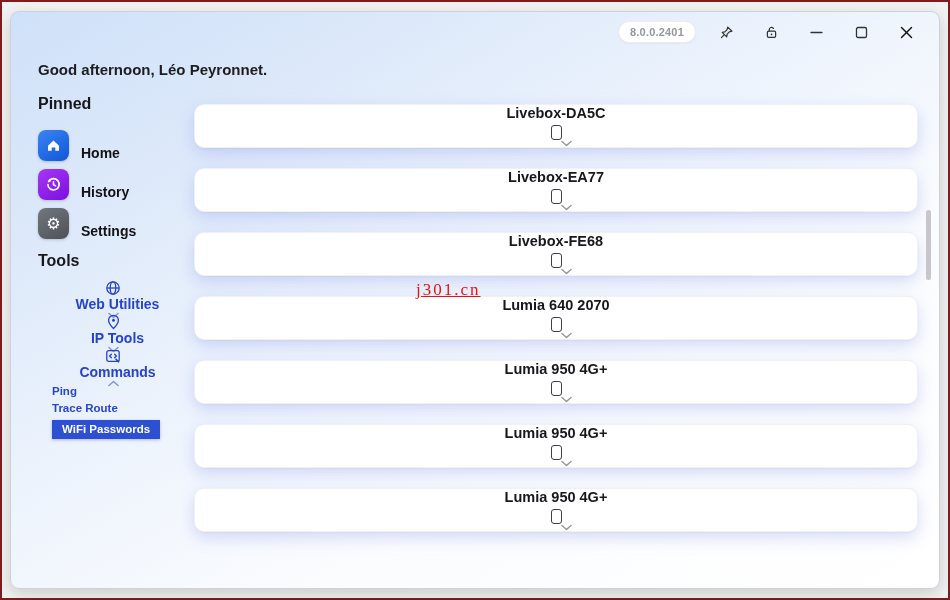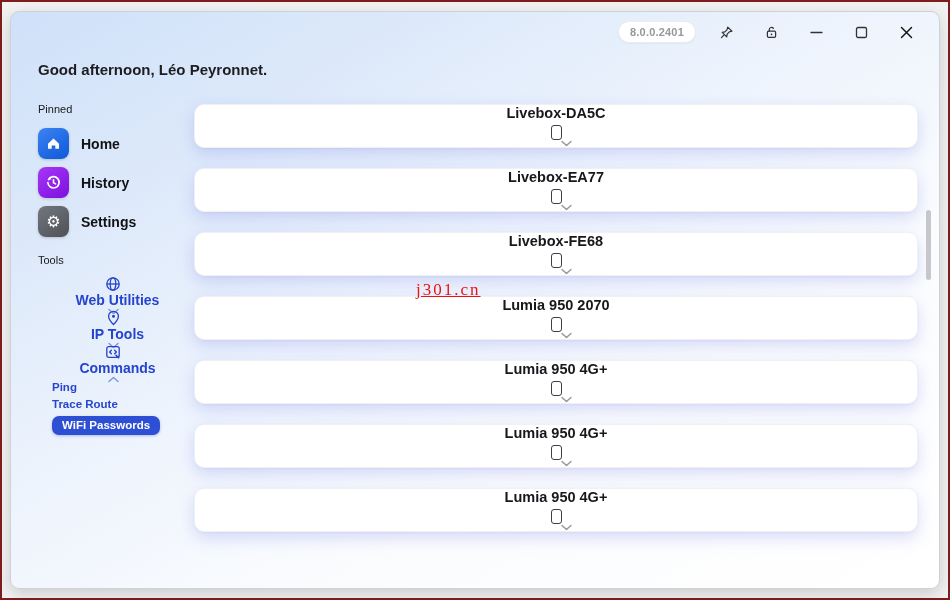--- a/index.html
+++ b/index.html
@@ -47,22 +47,22 @@
   }
   .greeting {
     margin-top:7px; font-size:15px; font-weight:600; color:#1d1d1f;
   }
   
   .body-row { display:flex; padding:9px 0 0 27px; align-items:flex-start; }
   .sidebar { width:156px; flex:0 0 156px; }
   .main { flex:1; padding:17px 21px 0 0; }
 
   
-  .side-label { font-size:11px; font-weight:400; color:#17171a; margin:16px 0 9px 0; }
-  .pin-item { display:flex; align-items:center; height:39px; cursor:pointer; }
+  .side-label { font-size:16px; font-weight:700; color:#17171a; margin:8px 0 9px 0; }
+  .pin-item { display:flex; align-items:flex-end; height:39px; cursor:pointer; }
   .tile {
     width:31px; height:31px; border-radius:8px; flex:0 0 31px;
     display:flex; align-items:center; justify-content:center;
     box-shadow:0 1px 3px rgba(0,0,0,.18);
   }
   .tile-home    { background:linear-gradient(145deg,#3c83f4,#0f58d7); }
   .tile-history { background:linear-gradient(145deg,#a637f6,#7d0fdf); }
   .tile-settings{ background:linear-gradient(145deg,#72777e,#4e5257); }
   .tile .gear-glyph { color:#fff; font-size:16px; line-height:1; font-family:"DejaVu Sans", sans-serif; }
   .pin-item .pin-label { margin-left:12px; font-size:14px; font-weight:700; color:#121214; }
@@ -72,21 +72,21 @@
     color:#2543cc;
     flex-direction:column;
   }
   .tool-item .t-icon { width:17px; height:17px; flex:0 0 17px; display:flex; align-items:center; justify-content:center; }
   .tool-item .t-label { margin-left:9px; font-size:14px; font-weight:800; flex:1; }
   .tool-item .t-chev { width:12px; display:flex; justify-content:center; }
   .sub-list { margin:2px 0 12px 14px; }
   .sub-link { font-size:11.5px; font-weight:700; color:#2746cf; line-height:17px; cursor:pointer; }
   .sub-selected {
     display:inline-block; background:#2d4fd4; color:#ffffff;
-    font-size:11.5px; font-weight:800; border-radius:7px;
+    font-size:11.5px; font-weight:800; border-radius:0;
     padding:3px 10px 4px 10px; margin-top:3px; cursor:pointer;
     box-shadow:0 1px 3px rgba(45,79,212,.35);
   }
   
   .net-card {
     height:44px; border-radius:10px; background:#ffffff;
     border:1px solid #f0f0f5;
     box-shadow:0 6px 16px rgba(122,132,235,0.28), 0 1px 2px rgba(0,0,0,0.04);
     display:flex; align-items:center; padding:0 22px;
     margin-bottom:20px; cursor:pointer;flex-direction:column;
@@ -280,21 +280,21 @@
           <span class="net-name">Livebox-FE68</span>
           <span class="copy-glyph"></span>
           <span class="card-chev">
             <svg width="11" height="7" viewBox="0 0 11 7" fill="none">
                 <path d="M1 1.5 L5.5 5.5 L10 1.5" stroke="#94949c" stroke-width="1.4" stroke-linecap="round" stroke-linejoin="round"></path>
               </svg>
           </span>
         </div>
 
         <div class="net-card">
-          <span class="net-name">Lumia 950 2070</span>
+          <span class="net-name">Lumia 640 2070</span>
           <span class="copy-glyph"></span>
           <span class="card-chev">
             <svg width="11" height="7" viewBox="0 0 11 7" fill="none">
                 <path d="M1 1.5 L5.5 5.5 L10 1.5" stroke="#94949c" stroke-width="1.4" stroke-linecap="round" stroke-linejoin="round"></path>
               </svg>
           </span>
         </div>
 
         <div class="net-card">
           <span class="net-name">Lumia 950 4G+</span>

